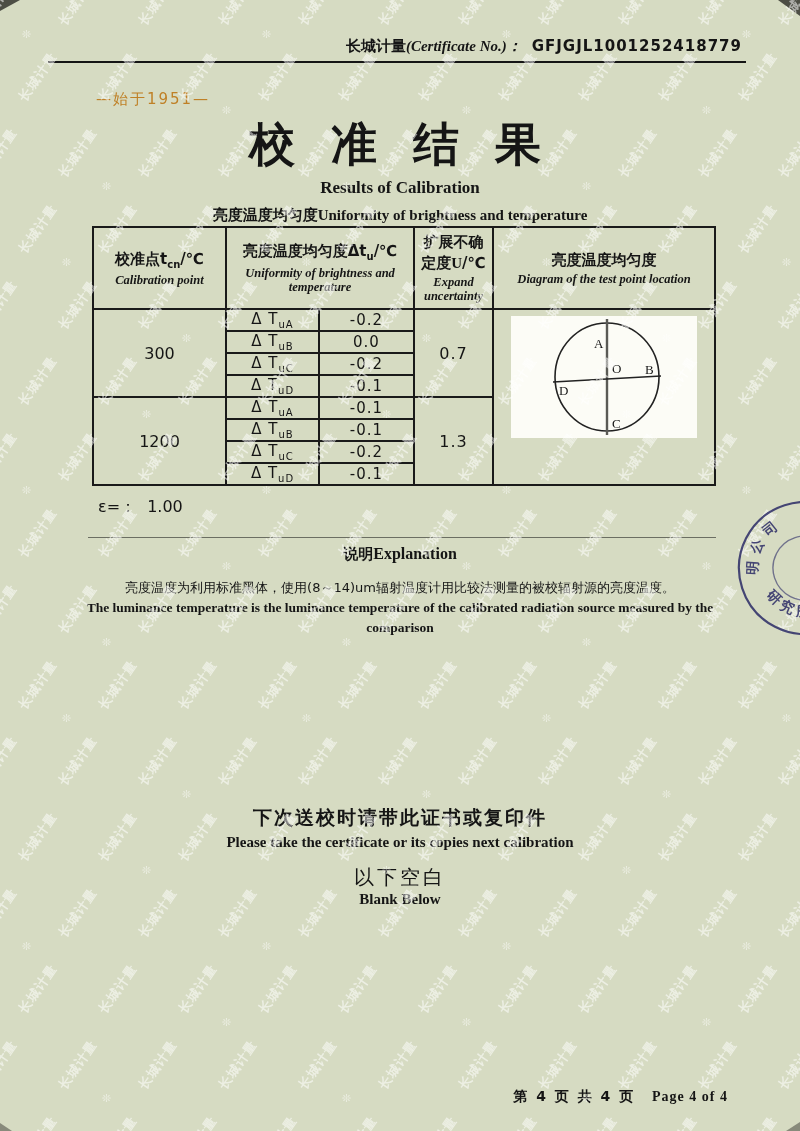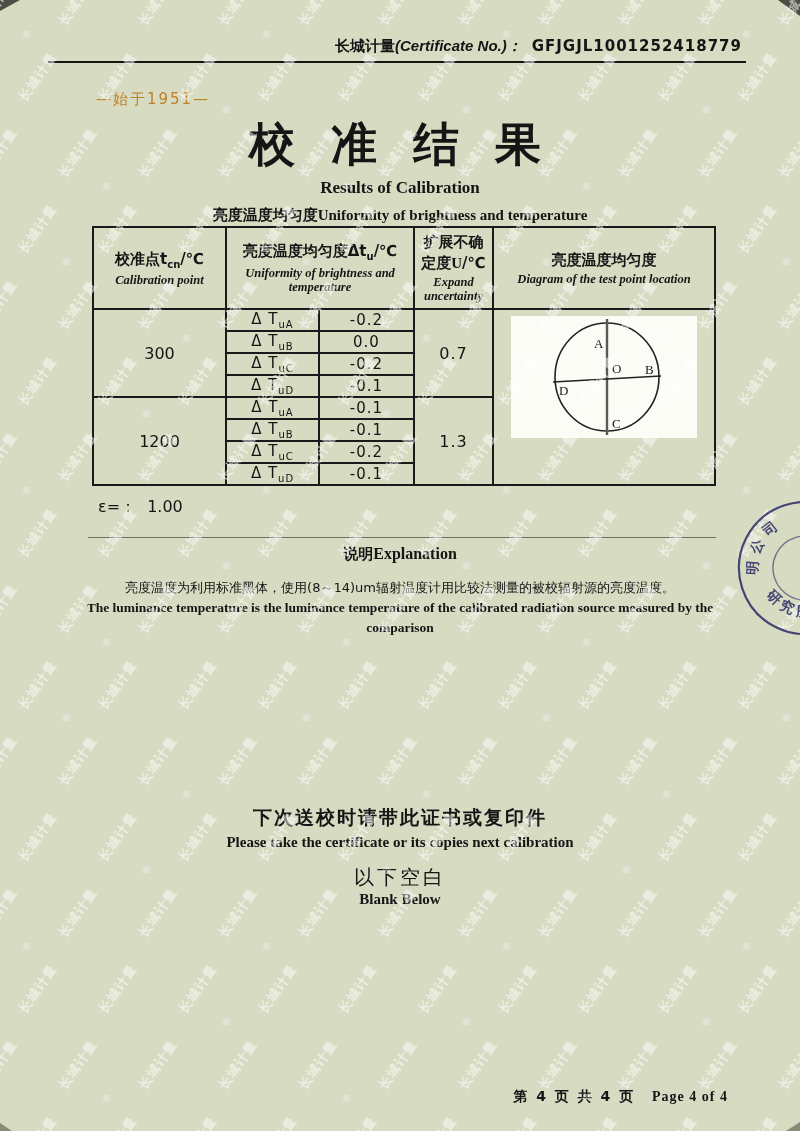--- a/index.html
+++ b/index.html
@@ -15,21 +15,21 @@
   .center{text-align:center;left:0;width:100%;}
 
   
   #watermark-layer{position:absolute;inset:0;z-index:5;pointer-events:none;overflow:hidden;}
   .wm{position:absolute;transform:rotate(-55deg);color:rgba(255,255,255,.55);
       font-size:13px;font-weight:bold;letter-spacing:1px;white-space:nowrap;}
   .wm-sparkle{position:absolute;color:rgba(255,255,255,.55);font-size:11px;}
 
   
   .cert-line{top:37px;right:58px;font-size:15px;font-weight:bold;z-index:2;}
-  .cert-line .en{font-family:Liberation Sans, sans-serif;font-style:italic;}
+  .cert-line .en{font-family:Liberation Serif, serif;font-style:italic;}
   .cert-no{font-family:"DejaVu Sans",sans-serif;letter-spacing:1px;margin-left:10px;}
   .top-rule{top:61px;left:48px;width:698px;height:2px;background:#151515;z-index:2;}
 
   
   .logo{left:58px;top:84px;width:190px;text-align:center;z-index:2;}
   .logo-main{font-family:"DejaVu Serif","Liberation Serif",serif;font-weight:bold;
              font-size:40px;letter-spacing:5px;line-height:1.1;}
   .logo-sub{font-size:15px;letter-spacing:2px;margin-top:6px;}
 
   

